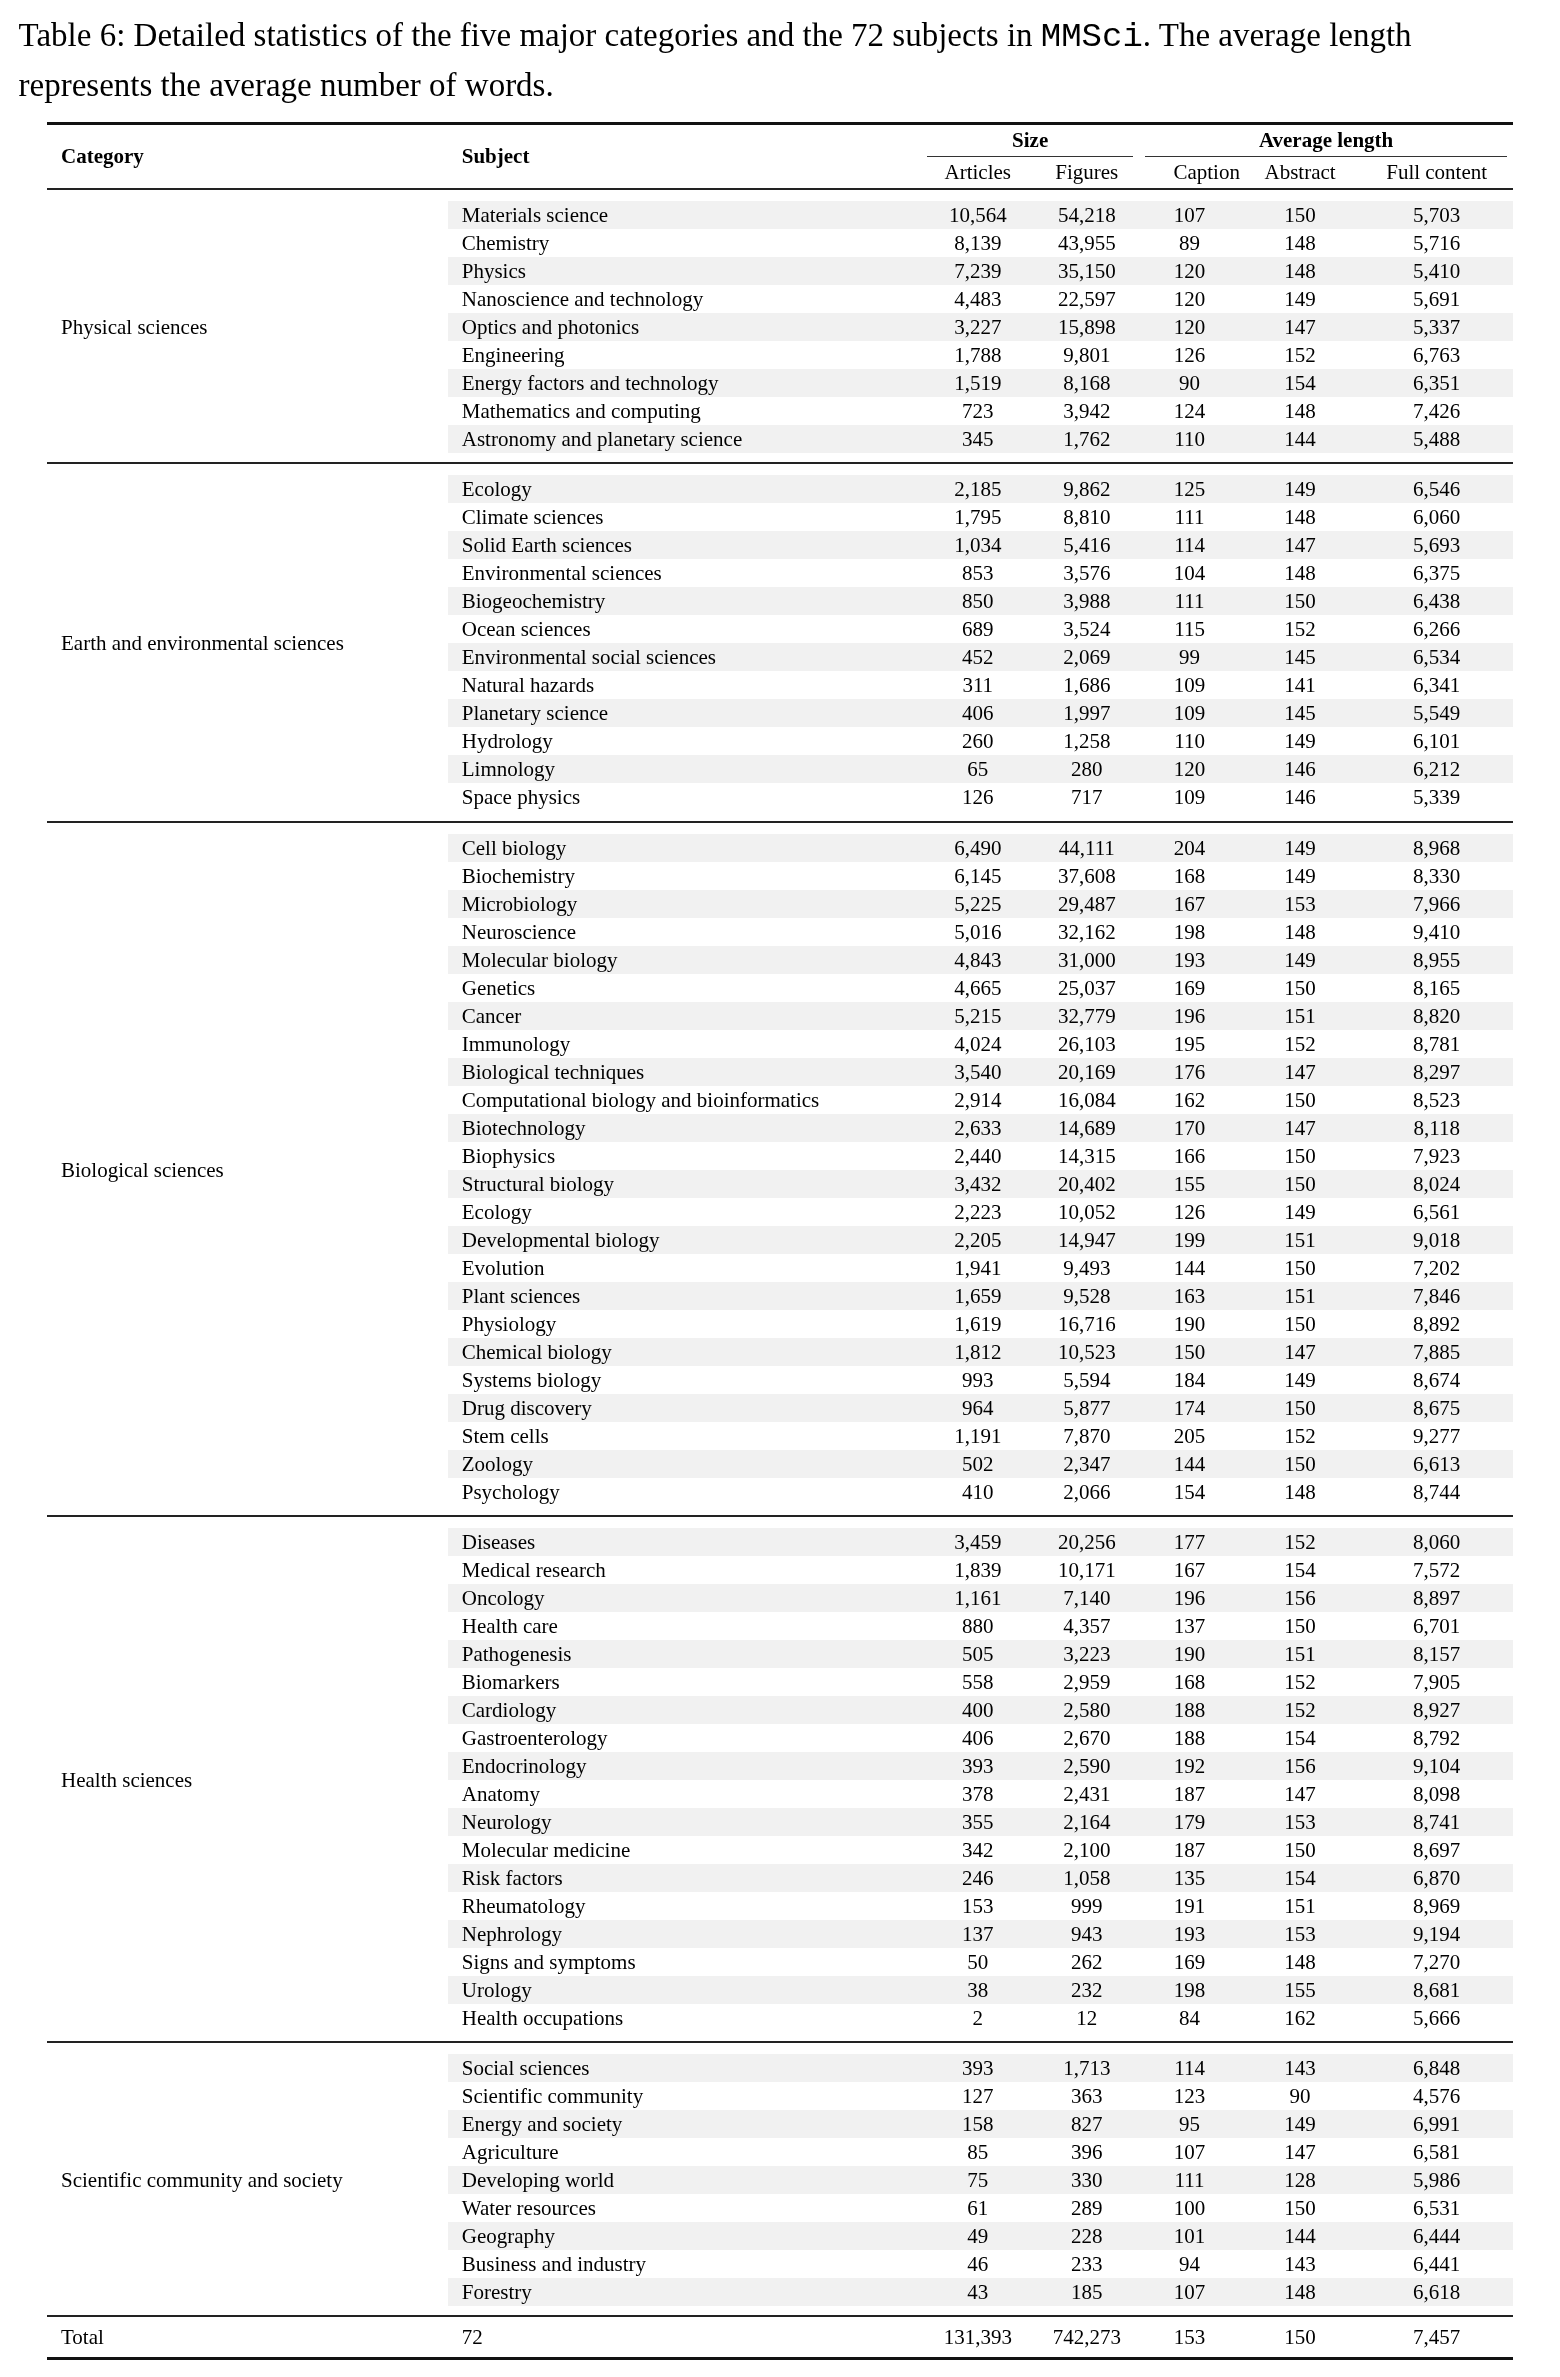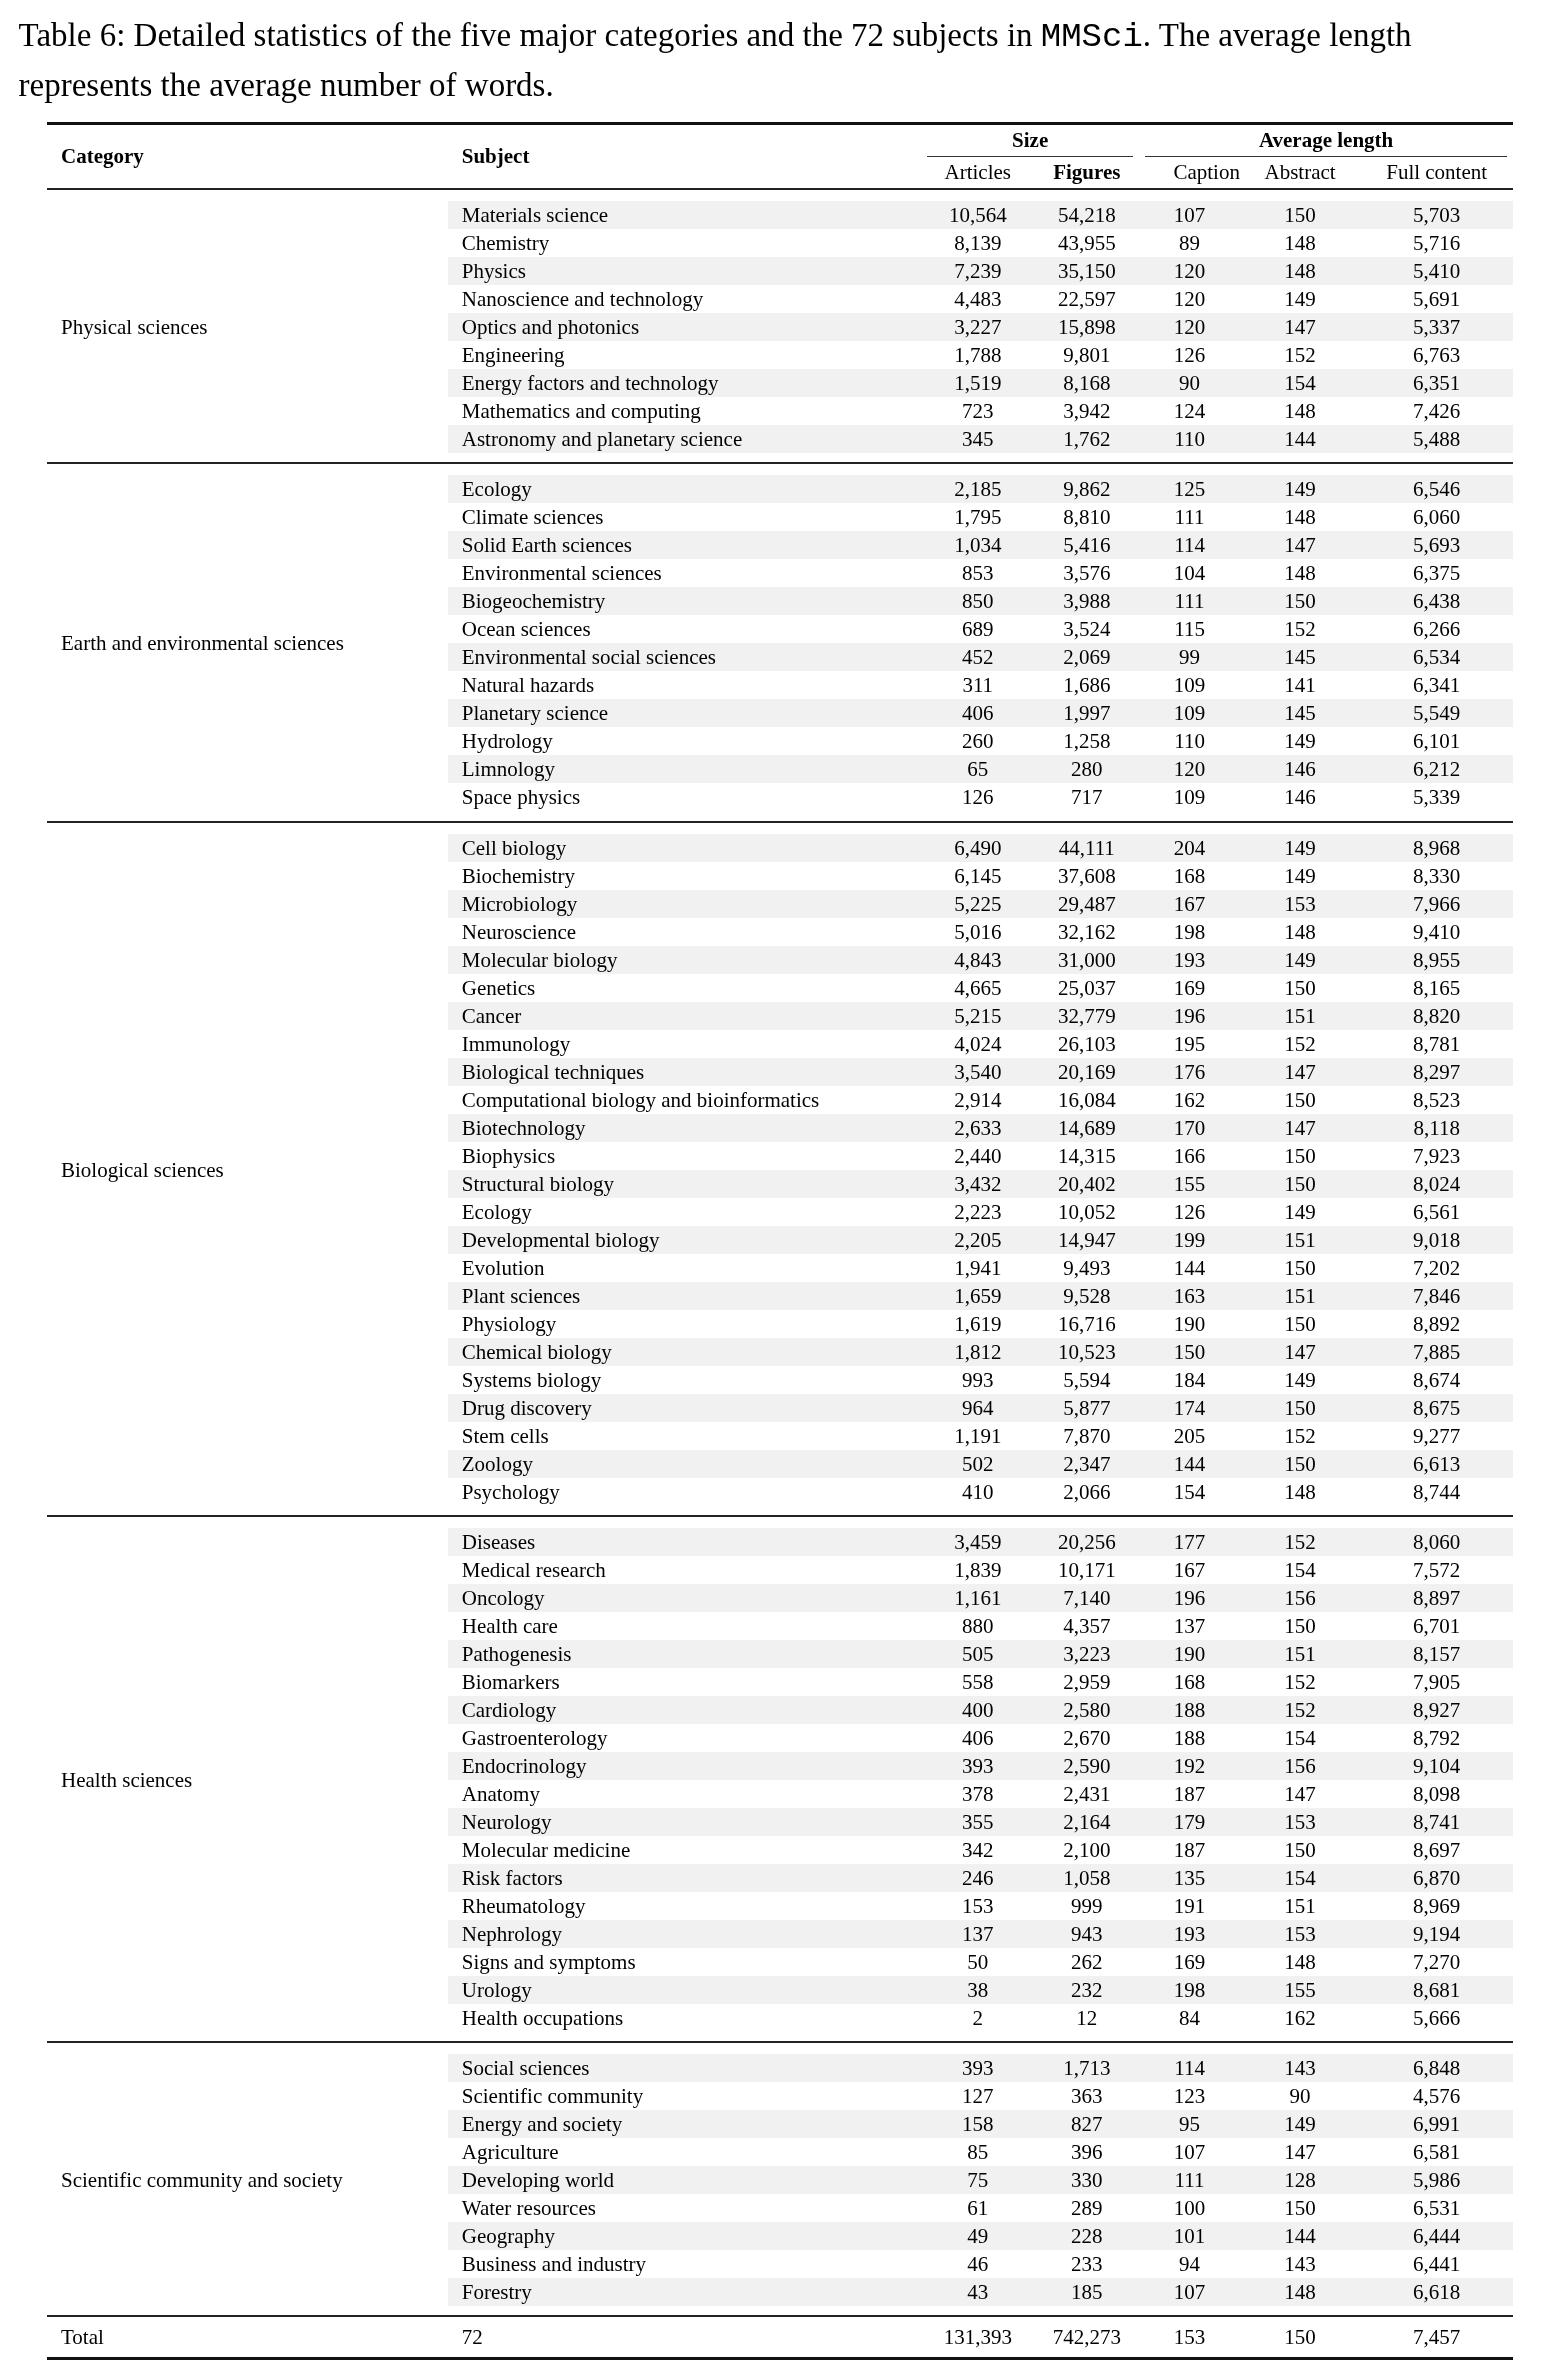--- a/index.html
+++ b/index.html
@@ -36,21 +36,21 @@
       <th class="subj" rowspan="2">Subject</th>
       <th class="num" colspan="2">
           <span class="under grp-line">Size</span>
         </th>
       <th class="num" colspan="3">
           <span class="under grp-line">Average length</span>
         </th>
     </tr>
     <tr class="hdr-row2 rule-mid">
       <th class="num c-art" style="font-weight:normal">Articles</th>
-      <th class="num c-fig" style="font-weight:bold">Figures</th>
+      <th class="num c-fig" style="font-weight:normal">Figures</th>
       <th class="num c-cap" style="font-weight:normal">Caption</th>
       <th class="num c-abs" style="font-weight:normal">Abstract</th>
       <th class="num c-full" style="font-weight:normal">Full content</th>
     </tr>
   </thead>
   <tbody id="table-body">
       <tr class="spacer">
         <td colspan="7"></td>
       </tr>
       <tr class="stripe">

